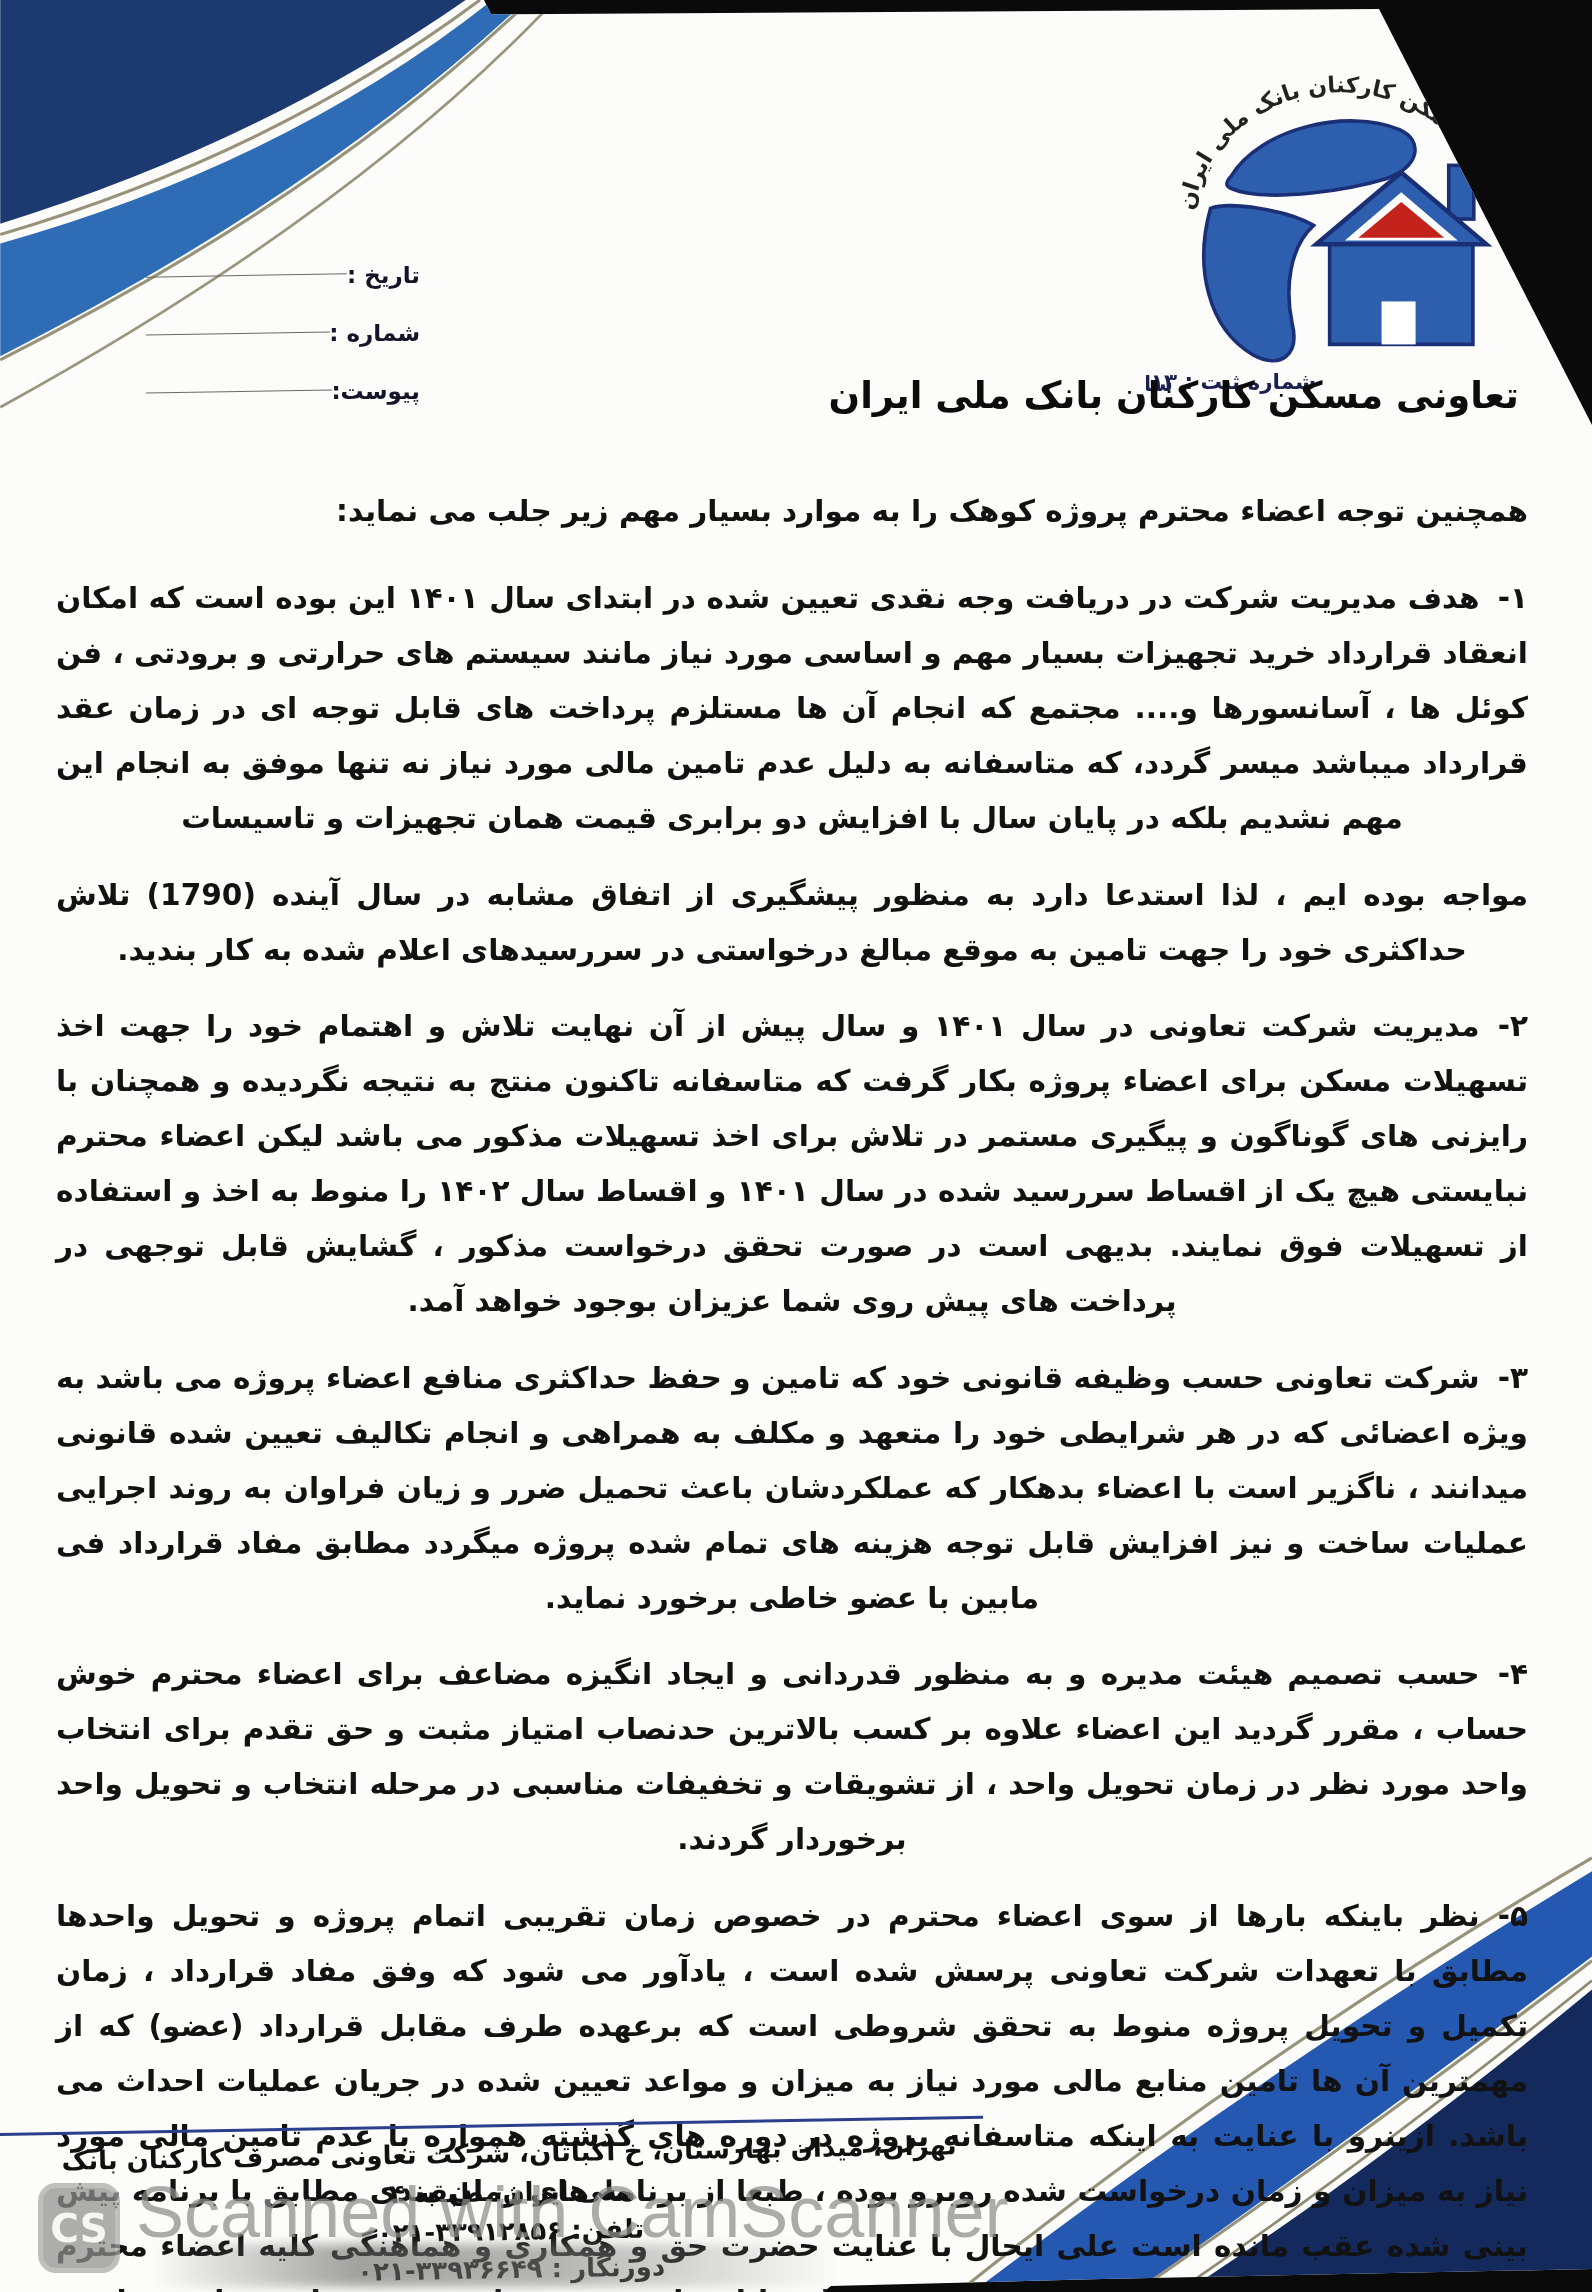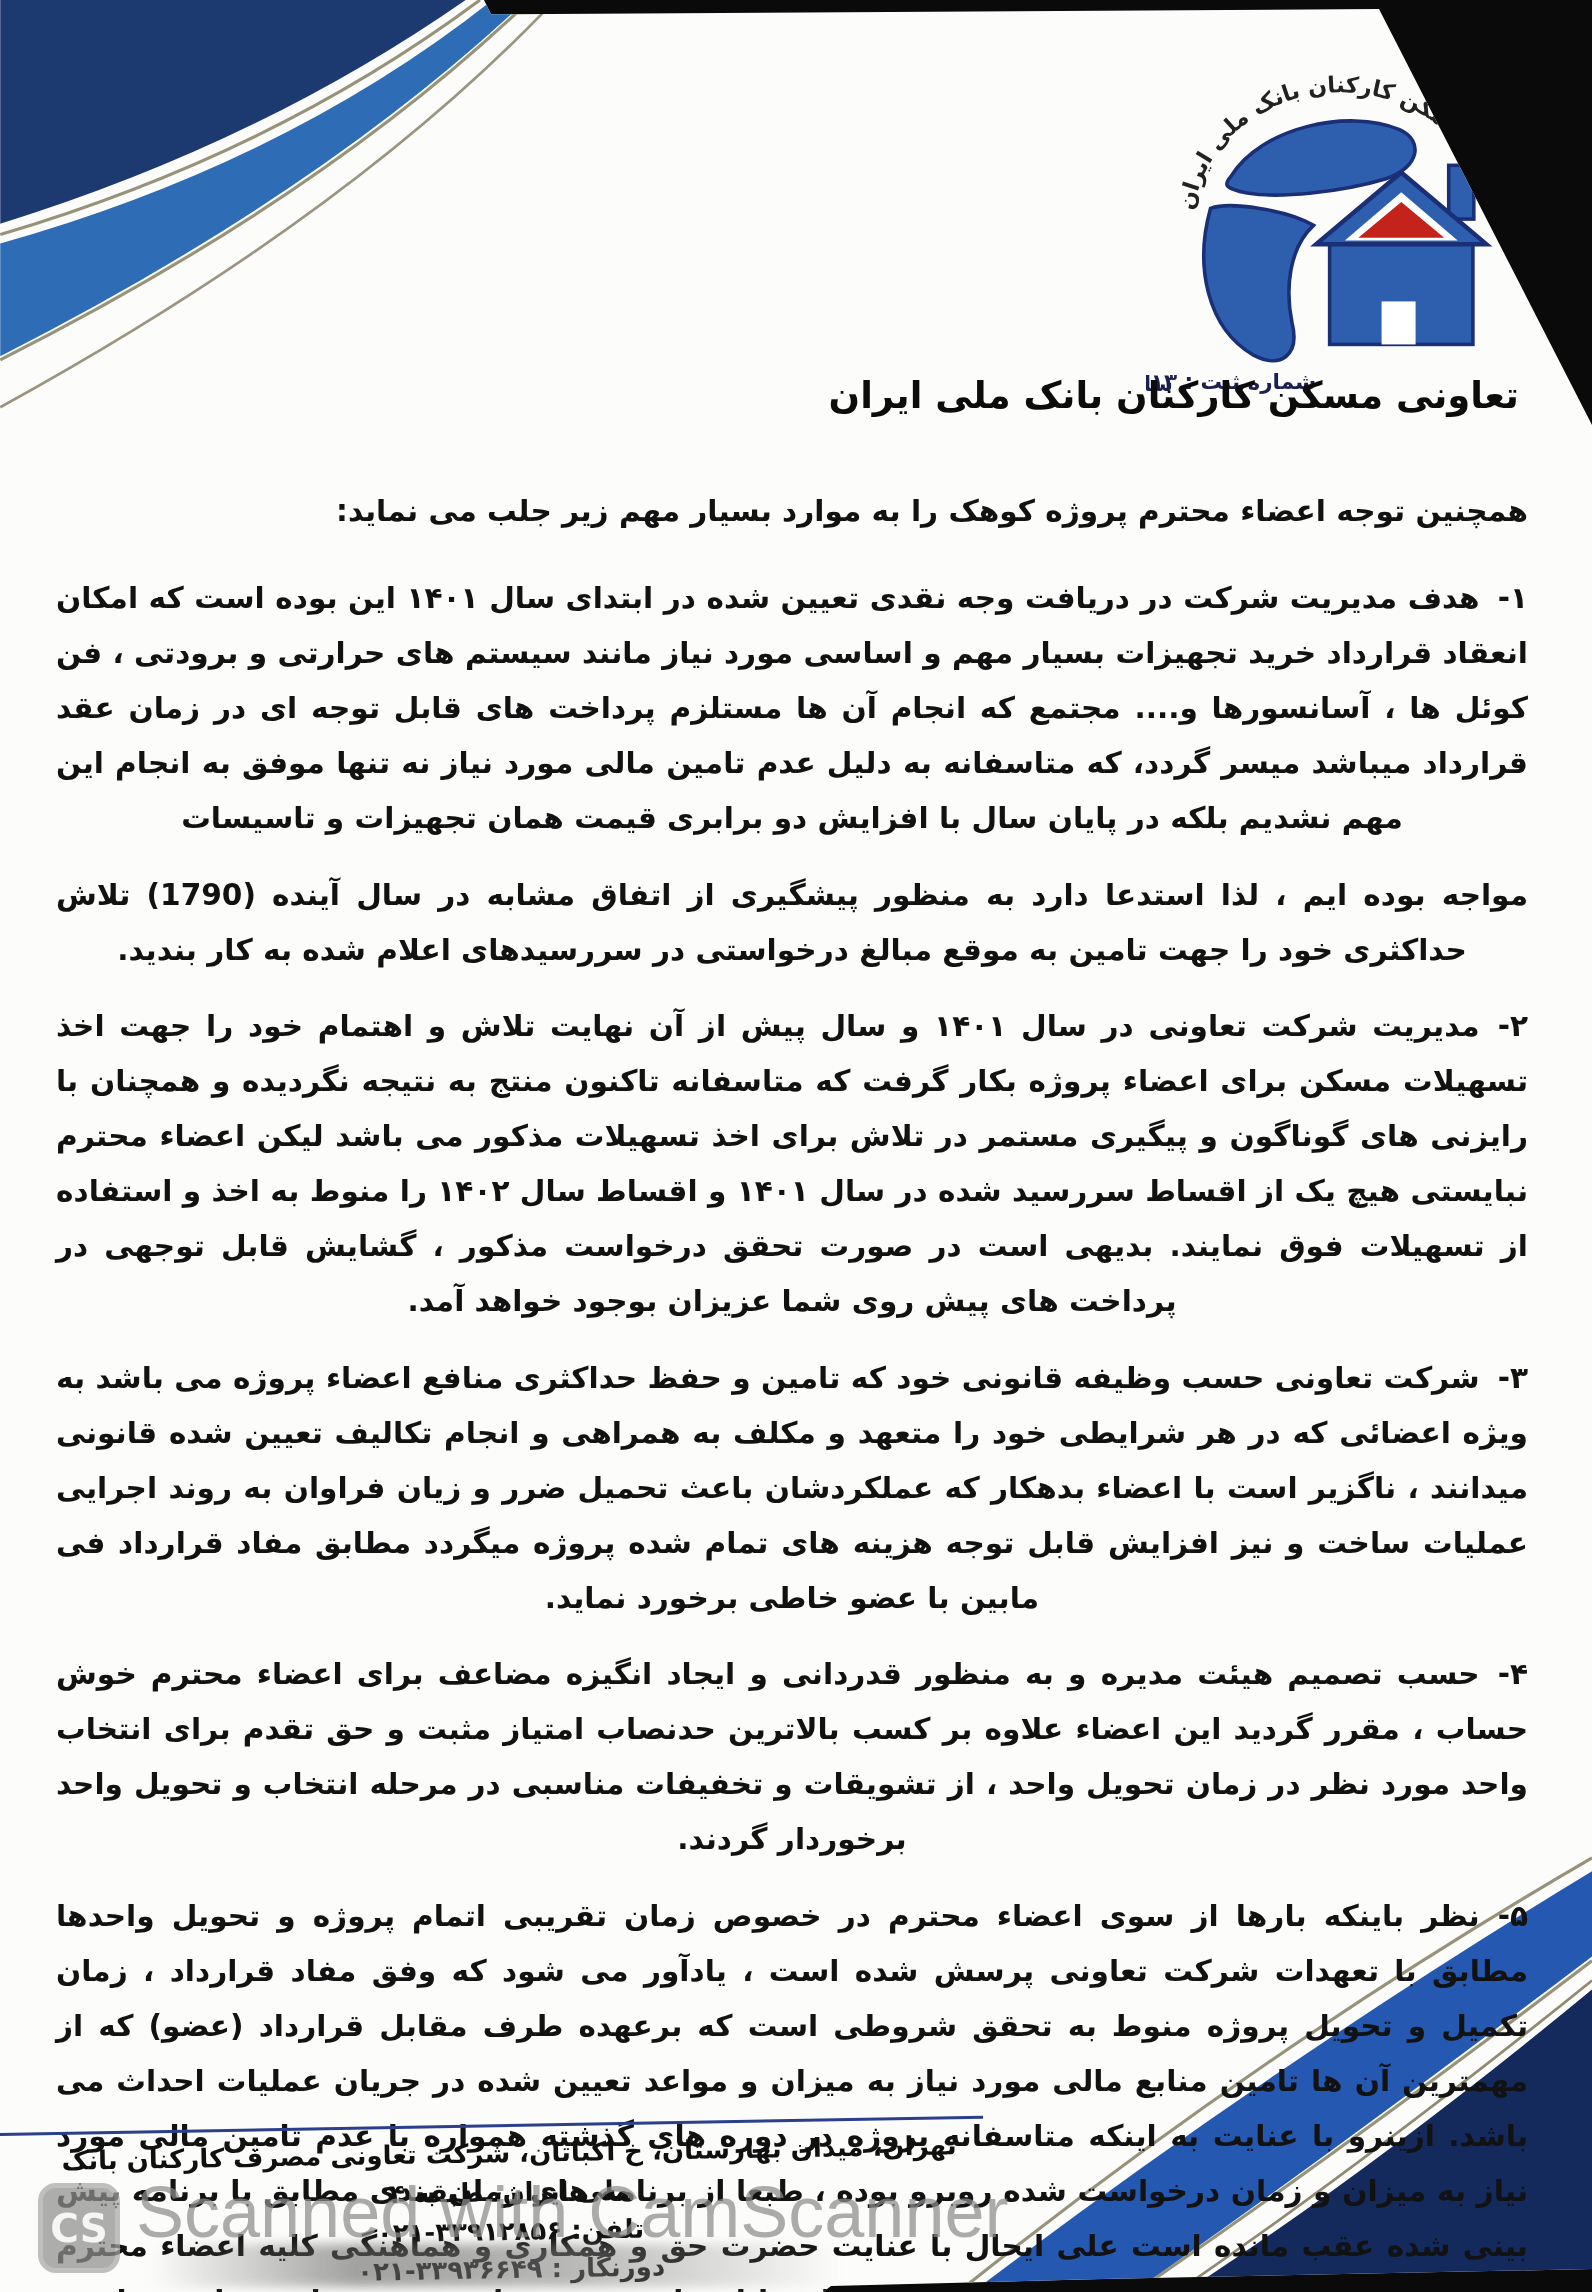--- a/index.html
+++ b/index.html
@@ -91,20 +91,34 @@
       <rect x="205" y="222" width="160" height="118" fill="#2d5fae" stroke="#1b2f77" stroke-width="4"></rect>
       <path d="M190,228 L285,148 L380,228 Z" fill="#2d5fae" stroke="#1b2f77" stroke-width="5"></path>
       <path d="M222,224 L285,170 L348,224 Z" fill="#ffffff"></path>
       <path d="M237,221 L285,181 L333,221 Z" fill="#c4231b"></path>
       <rect x="263" y="292" width="38" height="48" fill="#ffffff"></rect>
     </g>
     <text x="190" y="390" font-size="24" font-weight="bold" fill="#1b2050" direction="rtl">شماره ثبت : ۶۶۶۱۳</text>
     <text x="30" y="392" font-size="24" font-weight="bold" fill="#1b2050" direction="rtl">سال تاسیس ۱۳۶۶</text>
   </svg>
 
+  <div class="ref-block">
+    <div class="ref-row">
+      <div class="ref-line"></div>
+      <div class="ref-label">تاریخ :</div>
+    </div>
+    <div class="ref-row">
+      <div class="ref-line"></div>
+      <div class="ref-label">شماره :</div>
+    </div>
+    <div class="ref-row">
+      <div class="ref-line"></div>
+      <div class="ref-label">پیوست:</div>
+    </div>
+  </div>
 
   <div class="org-title">تعاونی مسکن کارکنان بانک ملی ایران</div>
 
   <div class="letter-body">
     <p class="intro">همچنین توجه اعضاء محترم پروژه کوهک را به موارد بسیار مهم زیر جلب می نماید:</p>
 
     <p><span class="item-num">۱-</span><span>هدف مدیریت شرکت در دریافت وجه نقدی تعیین شده در ابتدای سال ۱۴۰۱ این بوده است که امکان انعقاد قرارداد خرید تجهیزات بسیار مهم و اساسی مورد نیاز مانند سیستم های حرارتی و برودتی ، فن کوئل ها ، آسانسورها و.... مجتمع که انجام آن ها مستلزم پرداخت های قابل توجه ای در زمان عقد قرارداد میباشد میسر گردد، که متاسفانه به دلیل عدم تامین مالی مورد نیاز نه تنها موفق به انجام این مهم نشدیم بلکه در پایان سال با افزایش دو برابری قیمت همان تجهیزات و تاسیسات</span></p>
 
     <p>مواجه بوده ایم ، لذا استدعا دارد به منظور پیشگیری از اتفاق مشابه در سال آینده (1790) تلاش حداکثری خود را جهت تامین به موقع مبالغ درخواستی در سررسیدهای اعلام شده به کار بندید.</p>
 

